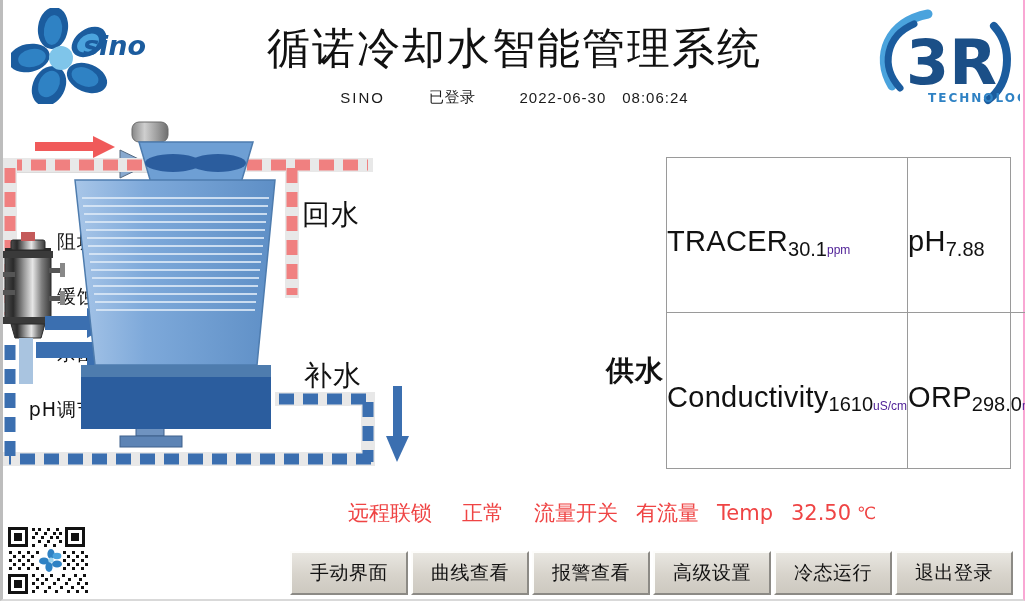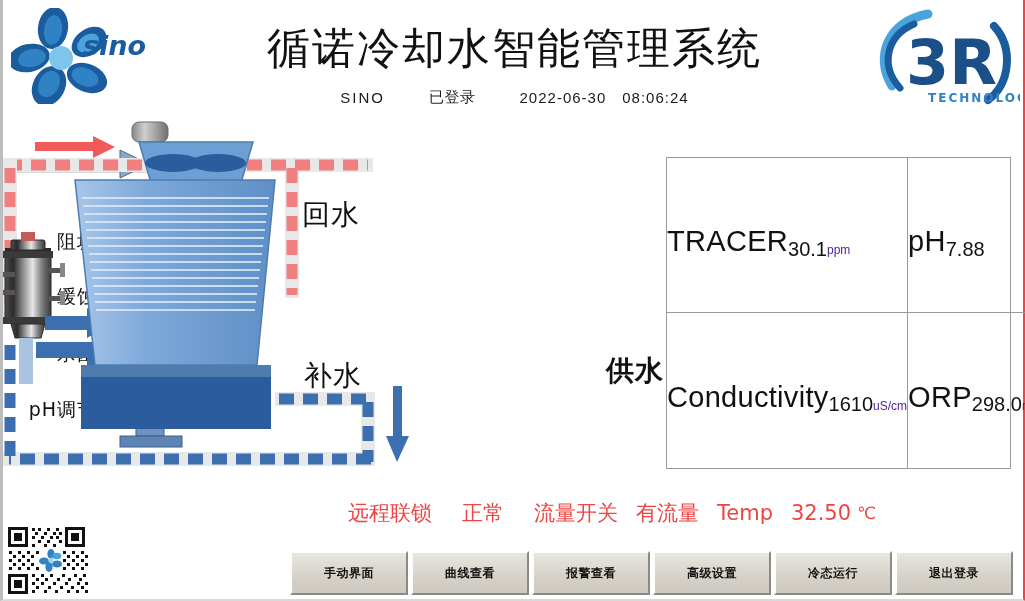--- a/index.html
+++ b/index.html
@@ -7,21 +7,21 @@
     width: 1025px; height: 601px;
     background: #ffffff;
     font-family: "Liberation Sans", "DejaVu Sans", sans-serif;
     overflow: hidden;
   }
   #screen {
     position: relative;
     width: 1025px; height: 601px;
     background: #ffffff;
     border-left: 3px solid #bdbdbd;
-    border-right: 2px solid #ef4444;
+    border-right: 2px solid #f9a8d4;
     border-bottom: 2px solid #d9d9d9;
   }
 
   
   #header { position: absolute; left: 0; top: 0; width: 1023px; height: 120px; }
 
   #sino-logo { position: absolute; left: 8px; top: 8px; width: 150px; height: 96px; }
   #sino-logo svg { display: block; }
 
   #threer-logo { position: absolute; right: 6px; top: 4px; width: 150px; height: 110px; }
@@ -109,26 +109,25 @@
     display: flex; gap: 3px;
   }
   .nav-button {
     width: 118px; height: 44px;
     background: linear-gradient(180deg,#e8e6e0 0%, #d7d3cb 55%, #cdc9c0 100%);
     border-top: 2px solid #fdfdfb;
     border-left: 2px solid #fdfdfb;
     border-right: 2px solid #8c8a85;
     border-bottom: 2px solid #8c8a85;
     display: flex; align-items: center; justify-content: center;
-    font-size: 12px; color: #111;
+    font-size: 19px; color: #111;
     font-family: "DejaVu Sans", "Liberation Sans", sans-serif;
     letter-spacing: 0.5px;
     cursor: pointer;
     user-select: none;
-    font-weight: bold;
   }
 
   
   #qr-code { position: absolute; left: 2px; top: 524px; width: 96px; height: 74px; }
   #qr-code svg { display: block; }
 </style>
 </head>
 <body>
 
 <div id="screen" data-name="hmi-screen">

